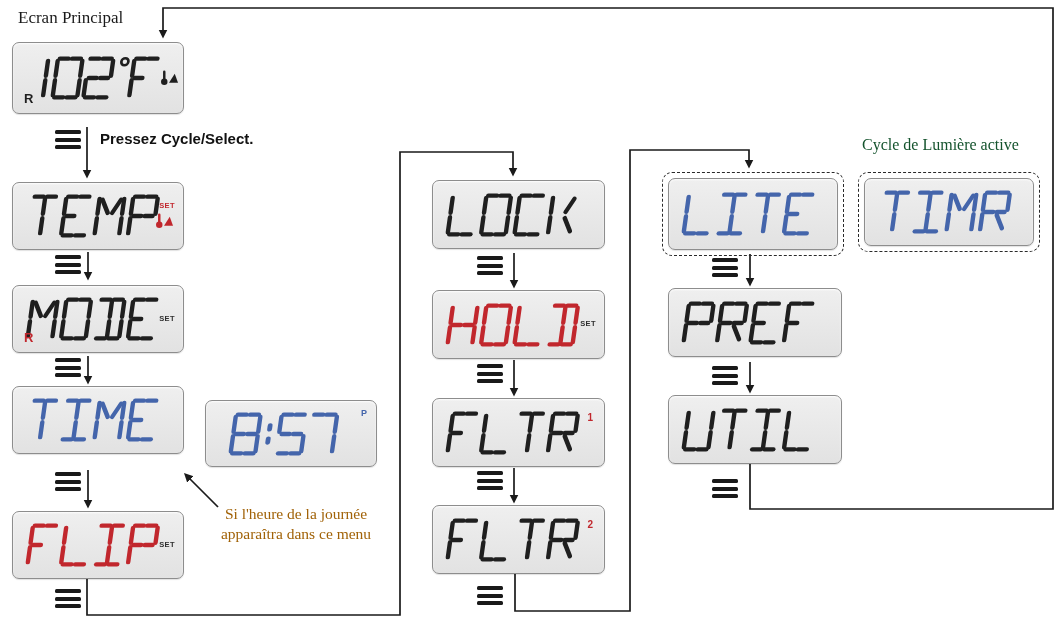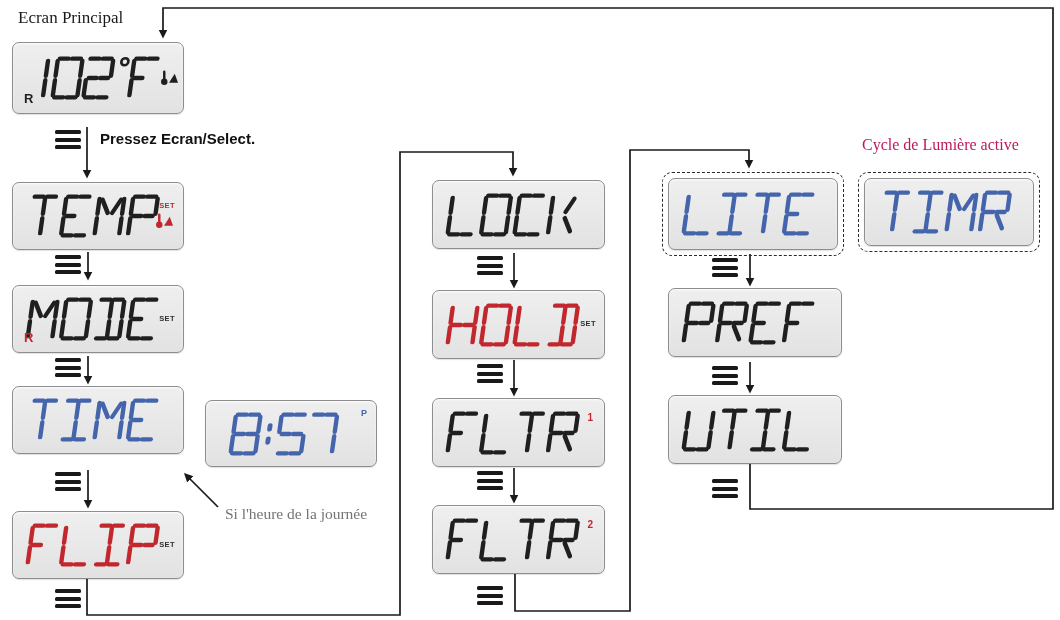--- a/index.html
+++ b/index.html
@@ -45,23 +45,23 @@
   .menu i{display:block;height:4px;background:#191919;border-radius:1.5px;}
   .mb-1{left:55px;top:130px}.mb-2{left:55px;top:255px}.mb-3{left:55px;top:358px}
   .mb-4{left:55px;top:472px}.mb-5{left:55px;top:589px}
   .mb-6{left:477px;top:256px}.mb-7{left:477px;top:364px}.mb-8{left:477px;top:471px}.mb-9{left:477px;top:586px}
   .mb-10{left:712px;top:258px}.mb-11{left:712px;top:366px}.mb-12{left:712px;top:479px}
 
   
   .lbl-main{position:absolute;left:18px;top:8px;font-size:17px;color:#1a1a1a;}
   .lbl-press{position:absolute;left:100px;top:130px;font-family:"Liberation Sans",sans-serif;
              font-weight:bold;font-size:15px;color:#111;}
-  .lbl-cycle{position:absolute;left:862px;top:136px;font-size:16px;color:#be185d;}
+  .lbl-cycle{position:absolute;left:862px;top:136px;font-size:16px;color:#14532d;}
   .note{position:absolute;left:186px;top:504px;width:220px;text-align:center;
-        font-size:15.5px;line-height:20px;color:#737373;}
+        font-size:15.5px;line-height:20px;color:#a16207;}
   .note span{display:block;}
 </style>
 </head>
 <body>
 
 <div class="stage">
 
   <svg class="overlay" width="1060" height="620" viewBox="0 0 1060 620">
     <defs>
       <marker id="ah" markerWidth="10" markerHeight="10" refX="0.5" refY="4.5" orient="auto" markerUnits="userSpaceOnUse">
@@ -79,24 +79,25 @@
       <path d="M514,468 V495" marker-end="url(#ah)"></path>
       <path d="M515,572 V611 H630 V150 H749 V160" marker-end="url(#ah)"></path>
       <path d="M750,254 V278" marker-end="url(#ah)"></path>
       <path d="M750,362 V385" marker-end="url(#ah)"></path>
       <path d="M750,462 V509 H1053 V8 H163 V30" marker-end="url(#ah)"></path>
       <path d="M218,507 L190,479" marker-end="url(#ah)"></path>
     </g>
   </svg>
 
   <div class="lbl-main">Ecran Principal</div>
-  <div class="lbl-press">Pressez Ecran/Select.</div>
+  <div class="lbl-press">Pressez Cycle/Select.</div>
   <div class="lbl-cycle">Cycle de Lumière active</div>
   <div class="note">
     <span>Si l'heure de la journée</span>
+    <span>apparaîtra dans ce menu</span>
   </div>
 
   <div class="lcd s-main">
       <svg viewBox="0 0 320 100" width="140.8" height="44" class="seg">
         <g transform="translate(15,0) skewX(-8)" stroke="#1f1f1f" stroke-width="10" stroke-linecap="round" fill="none">
           <g transform="translate(0,0)">
             <line x1="32" y1="11" x2="32" y2="45"></line>
             <line x1="32" y1="55" x2="32" y2="89"></line>
           </g>
           <g transform="translate(50,0)">

